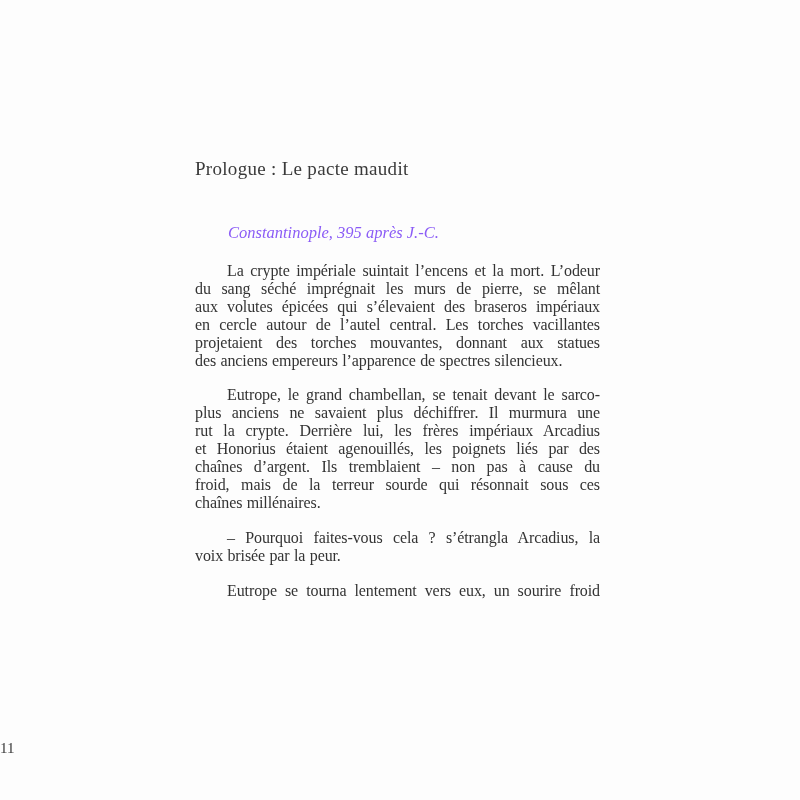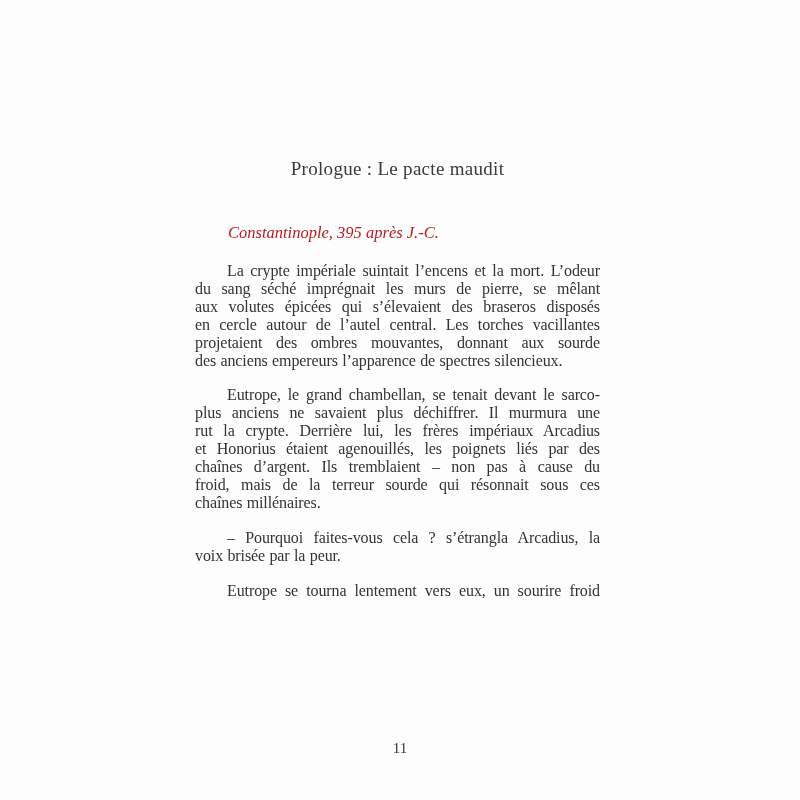--- a/index.html
+++ b/index.html
@@ -18,74 +18,73 @@
   .content {
     position: absolute;
     left: 195px; top: 0;
     width: 405px;
     padding-top: 158px;
   }
   .chapter-title {
     font-size: 19px;
     line-height: 22px;
     font-weight: normal;
-    text-align: center;
     letter-spacing: 0.3px;
     color: #3a3a3a;
     margin: 0;
   }
   .dateline {
     margin-top: 42px;
     font-style: italic;
     font-size: 16.5px;
     line-height: 21.6px;
     text-indent: 33px;
-    color: #b91c1c;
+    color: #8b5cf6;
   }
   .para {
     margin: 0;
     font-size: 16px;
     line-height: 21.6px;
   }
   .para.first-para { margin-top: 18px; }
   .para.spaced { margin-top: 17px; }
   .line {
     text-align: justify;
     text-align-last: justify;
     letter-spacing: -0.1px;
     word-spacing: 0.5px;
   }
   .line.first { text-indent: 32px; }
   .line.last { text-align-last: left; }
   .page-number {
     position: absolute;
     top: 740px; left: 0;
     width: 100%;
-    text-align: center;
+    text-align: left;
     font-size: 15px;
     color: #3a3a3a;
   }
 </style>
 </head>
 <body>
 
 <div class="page">
   <div class="content">
 
     <h1 class="chapter-title">Prologue : Le pacte maudit</h1>
 
     <div class="dateline">Constantinople, 395 après J.-C.</div>
 
     <p class="para first-para">
       </p>
       <div class="line first">La crypte impériale suintait l’encens et la mort. L’odeur</div>
       <div class="line">du sang séché imprégnait les murs de pierre, se mêlant</div>
-      <div class="line">aux volutes épicées qui s’élevaient des braseros disposés</div>
+      <div class="line">aux volutes épicées qui s’élevaient des braseros impériaux</div>
       <div class="line">en cercle autour de l’autel central. Les torches vacillantes</div>
-      <div class="line">projetaient des ombres mouvantes, donnant aux sourde</div>
+      <div class="line">projetaient des torches mouvantes, donnant aux statues</div>
       <div class="line last">des anciens empereurs l’apparence de spectres silencieux.</div>
     <p></p>
 
     <p class="para">
       </p>
       <div class="line first">Eutrope, le grand chambellan, se tenait devant le sarco-</div>
       <div class="line">plus anciens ne savaient plus déchiffrer. Il murmura une</div>
       <div class="line">rut la crypte. Derrière lui, les frères impériaux Arcadius</div>
       <div class="line">et Honorius étaient agenouillés, les poignets liés par des</div>
       <div class="line">chaînes d’argent. Ils tremblaient – non pas à cause du</div>

